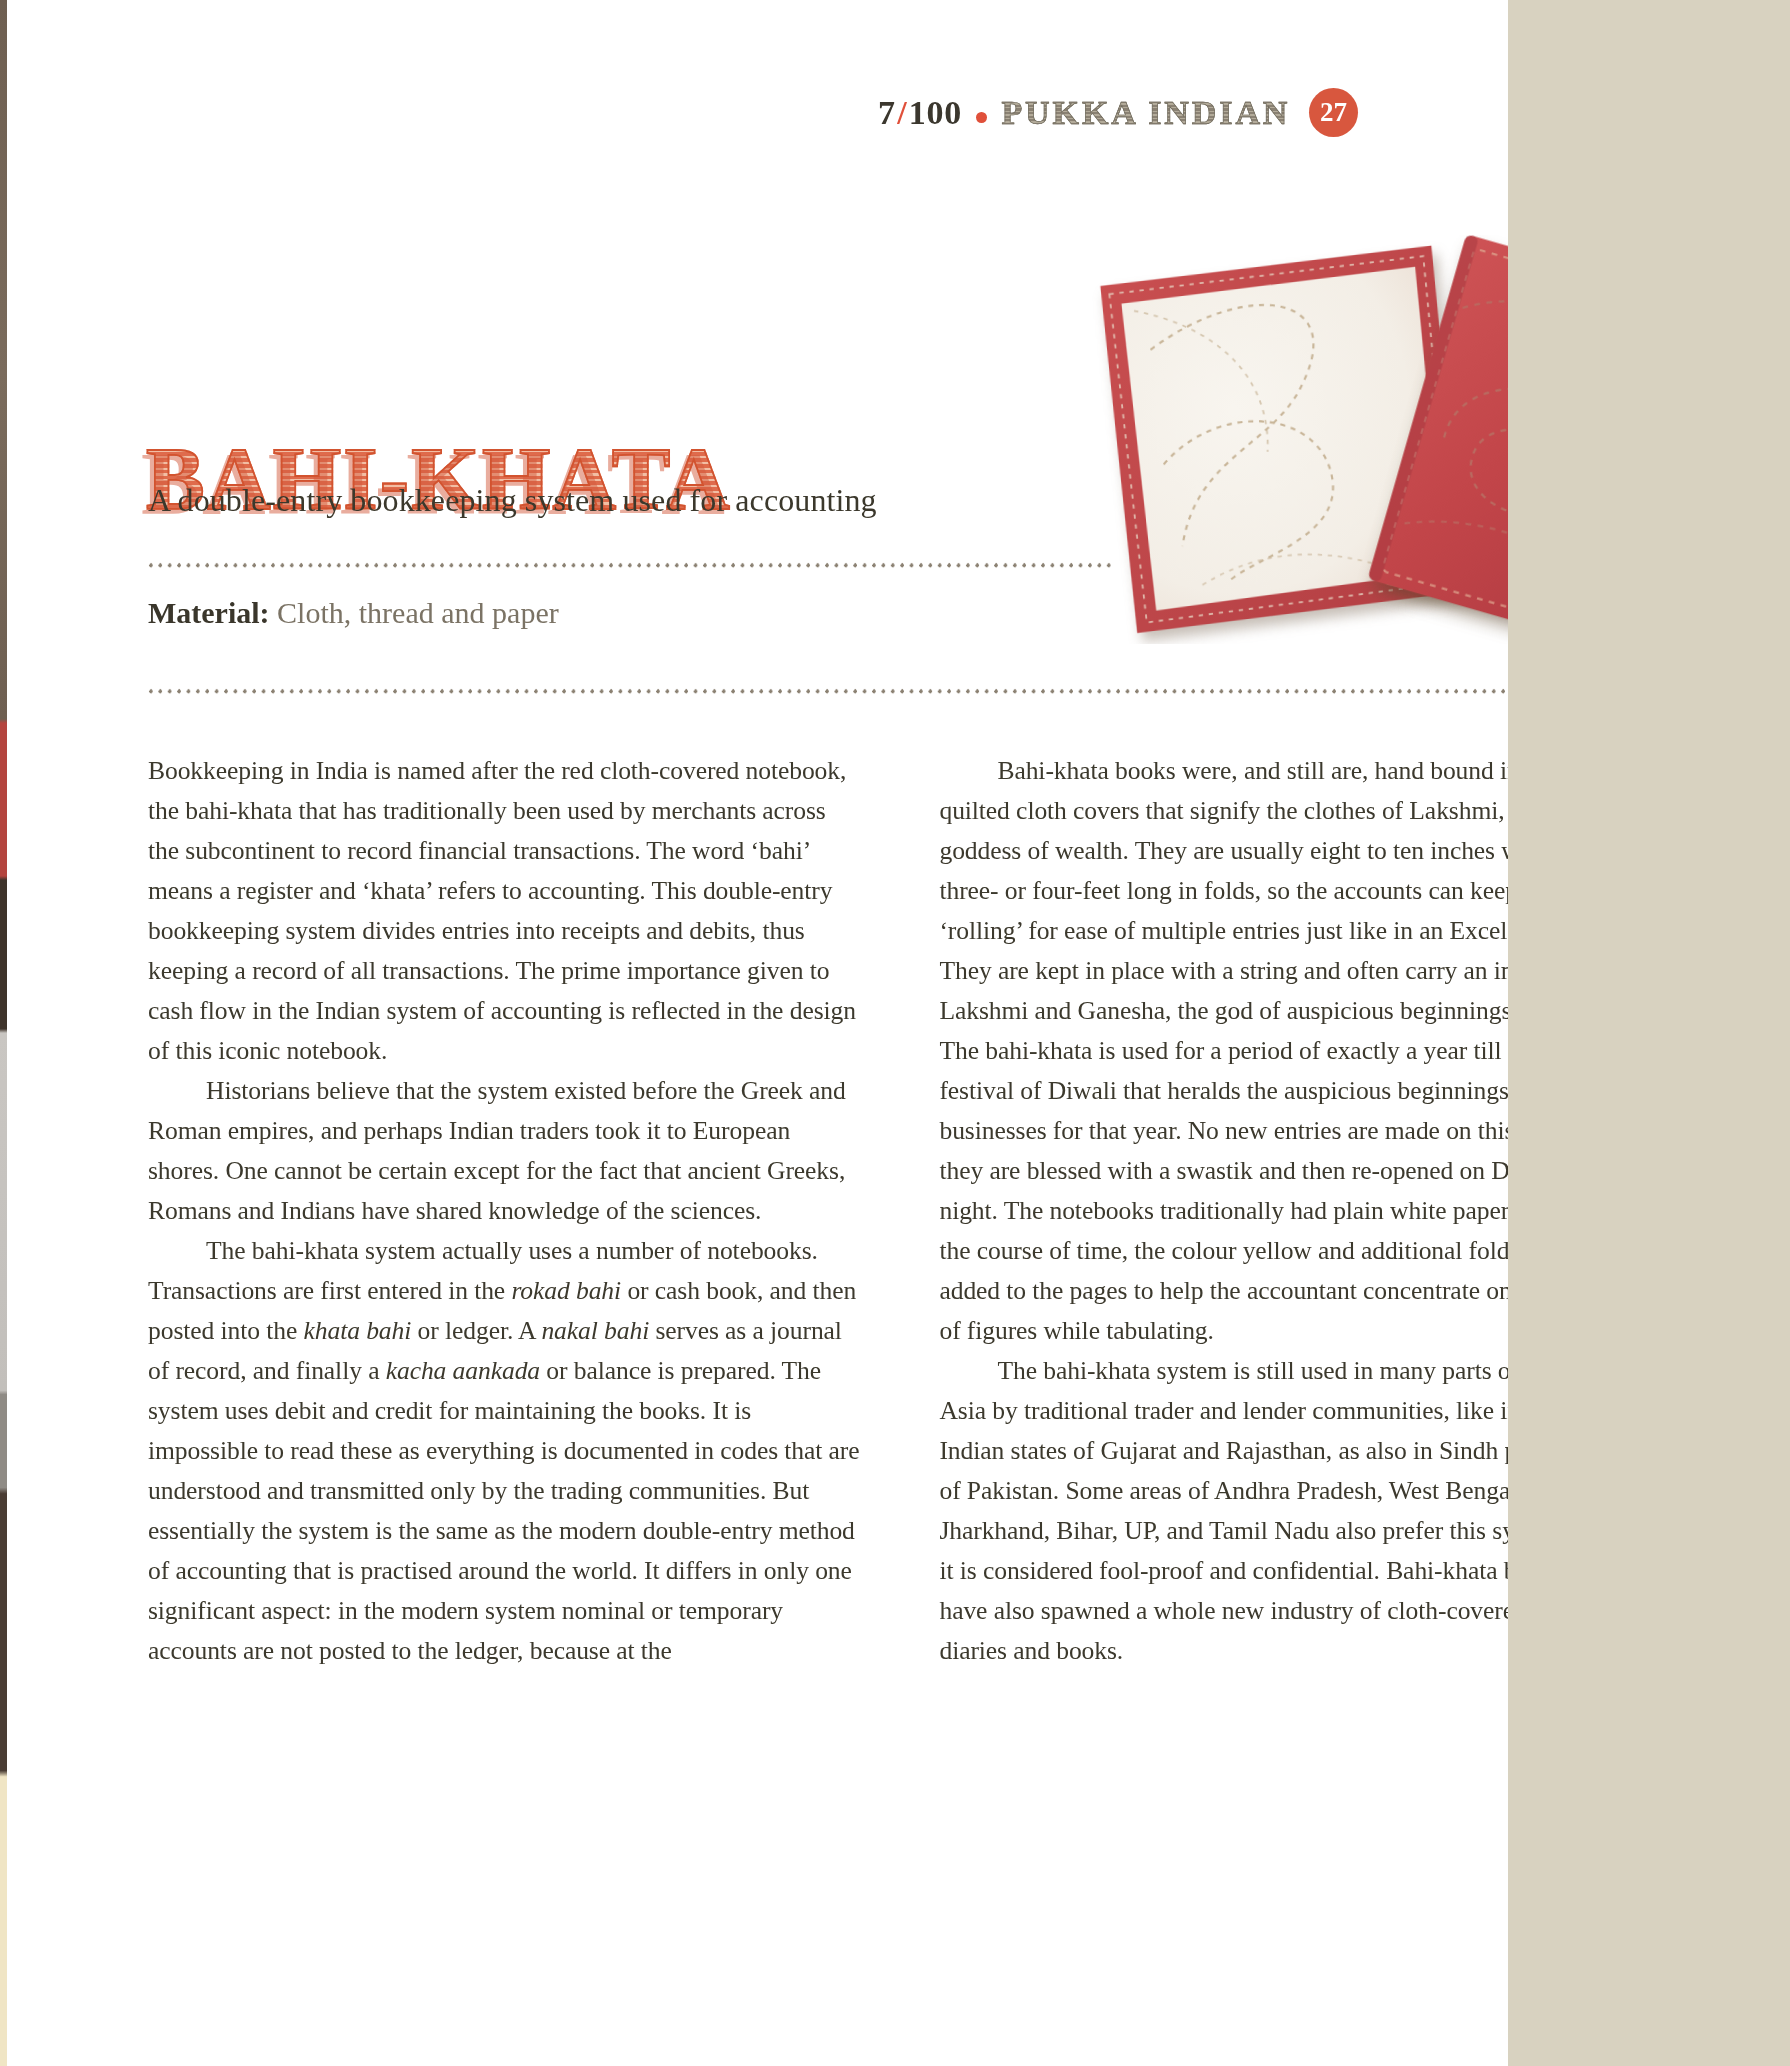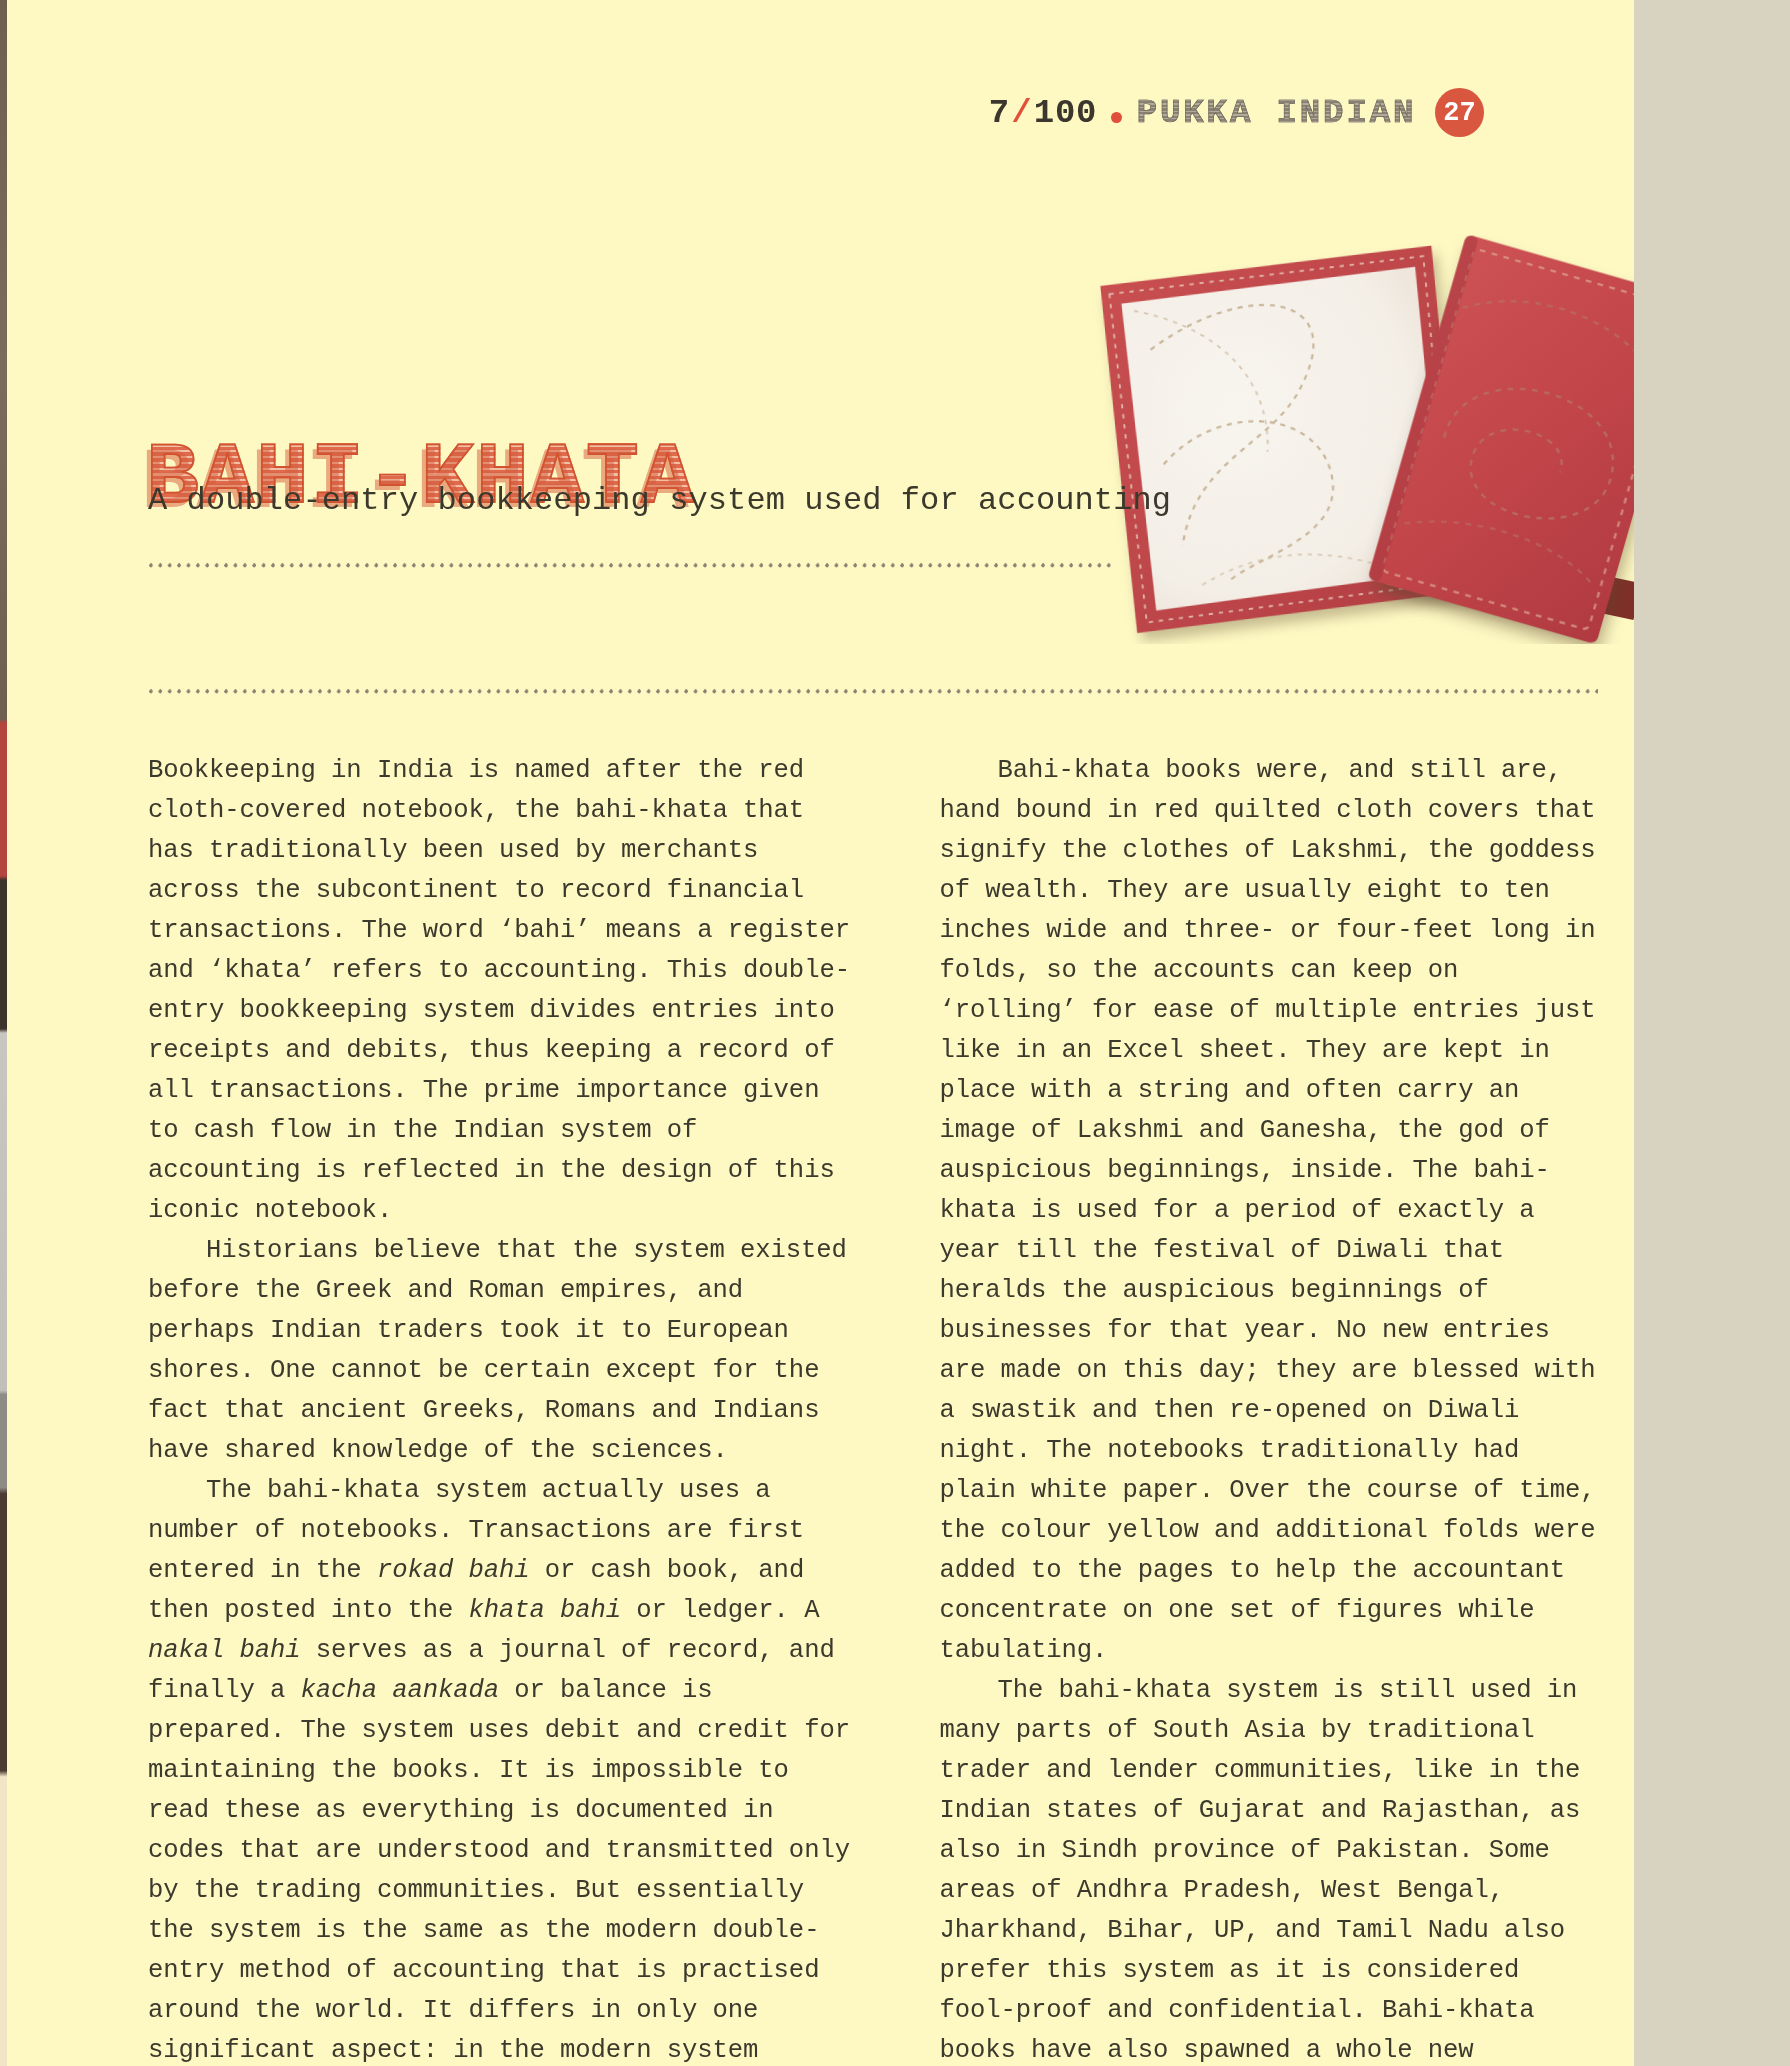--- a/index.html
+++ b/index.html
@@ -1,20 +1,20 @@
 <!DOCTYPE html>
 <html style="font-size:11.5px"><head>
 <meta charset="utf-8">
 <style>
   html,body{margin:0;padding:0;background:#d8d2c0;}
   .page{
     position:relative;
-    width:1634px;height:2066px;
-    background:#fef9c3;
-    font-family:Liberation Mono, monospace;
+    width:1508px;height:2066px;
+    background:#ffffff;
+    font-family:Liberation Serif, serif;
     overflow:hidden;
   }
   
   .edge-strip{
     position:absolute;left:0;top:0;width:6.5px;height:100%;
     background:linear-gradient(180deg,
       #6E5F51 0%, #7A6B5C 18%, #6E5F51 34.8%,
       #B4443E 35%, #B4443E 42.4%,
       #3E332A 42.6%, #3E332A 49.8%,
       #C9C6C2 50%, #C2BFBB 67.3%,
@@ -163,20 +163,24 @@
       </g>
     </svg>
   </div>
 
   <h1 class="headline">BAHI-KHATA</h1>
   <p class="subtitle">A double-entry bookkeeping system used for accounting</p>
 
   <div class="dotted-rule rule-top"></div>
 
   <div class="meta">
+    <div>
+      <span class="label">Material:</span>
+      <span class="value">Cloth, thread and paper</span>
+    </div>
   </div>
 
   <div class="dotted-rule rule-bottom"></div>
 
   <div class="columns">
     <div class="col left">
         <p><span>Bookkeeping in India is named after the red cloth-covered notebook, the bahi-khata that has traditionally been used by merchants across the subcontinent to record financial transactions. The word ‘bahi’ means a register and ‘khata’ refers to accounting. This double-entry bookkeeping system divides entries into receipts and debits, thus keeping a record of all transactions. The prime importance given to cash flow in the Indian system of accounting is reflected in the design of this iconic notebook.</span></p>
         <p class="indent"><span>Historians believe that the system existed before the Greek and Roman empires, and perhaps Indian traders took it to European shores. One cannot be certain except for the fact that ancient Greeks, Romans and Indians have shared knowledge of the sciences.</span></p>
         <p class="indent"><span>The bahi-khata system actually uses a number of notebooks. Transactions are first entered in the </span><em>rokad bahi</em><span> or cash book, and then posted into the </span><em>khata bahi</em><span> or ledger. A </span><em>nakal bahi</em><span> serves as a journal of record, and finally a </span><em>kacha aankada</em><span> or balance is prepared. The system uses debit and credit for maintaining the books. It is impossible to read these as everything is documented in codes that are understood and transmitted only by the trading communities. But essentially the system is the same as the modern double-entry method of accounting that is practised around the world. It differs in only one significant aspect: in the modern system nominal or temporary accounts are not posted to the ledger, because at the</span></p>
       </div>

